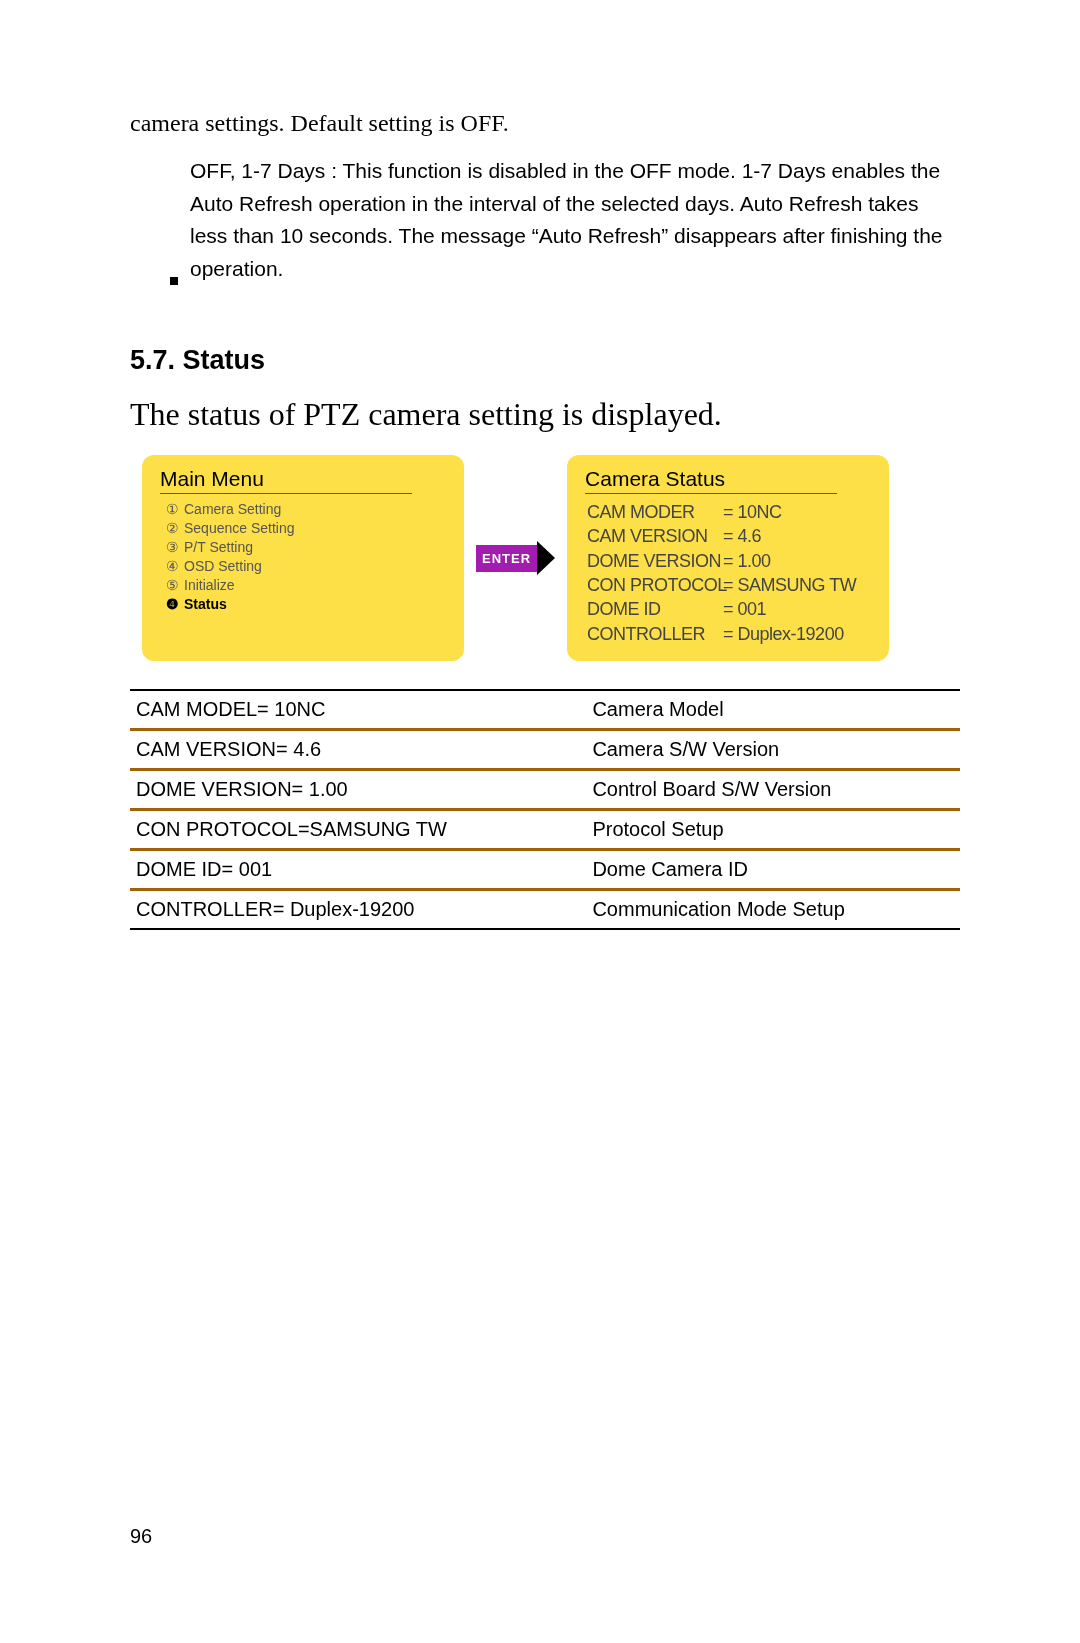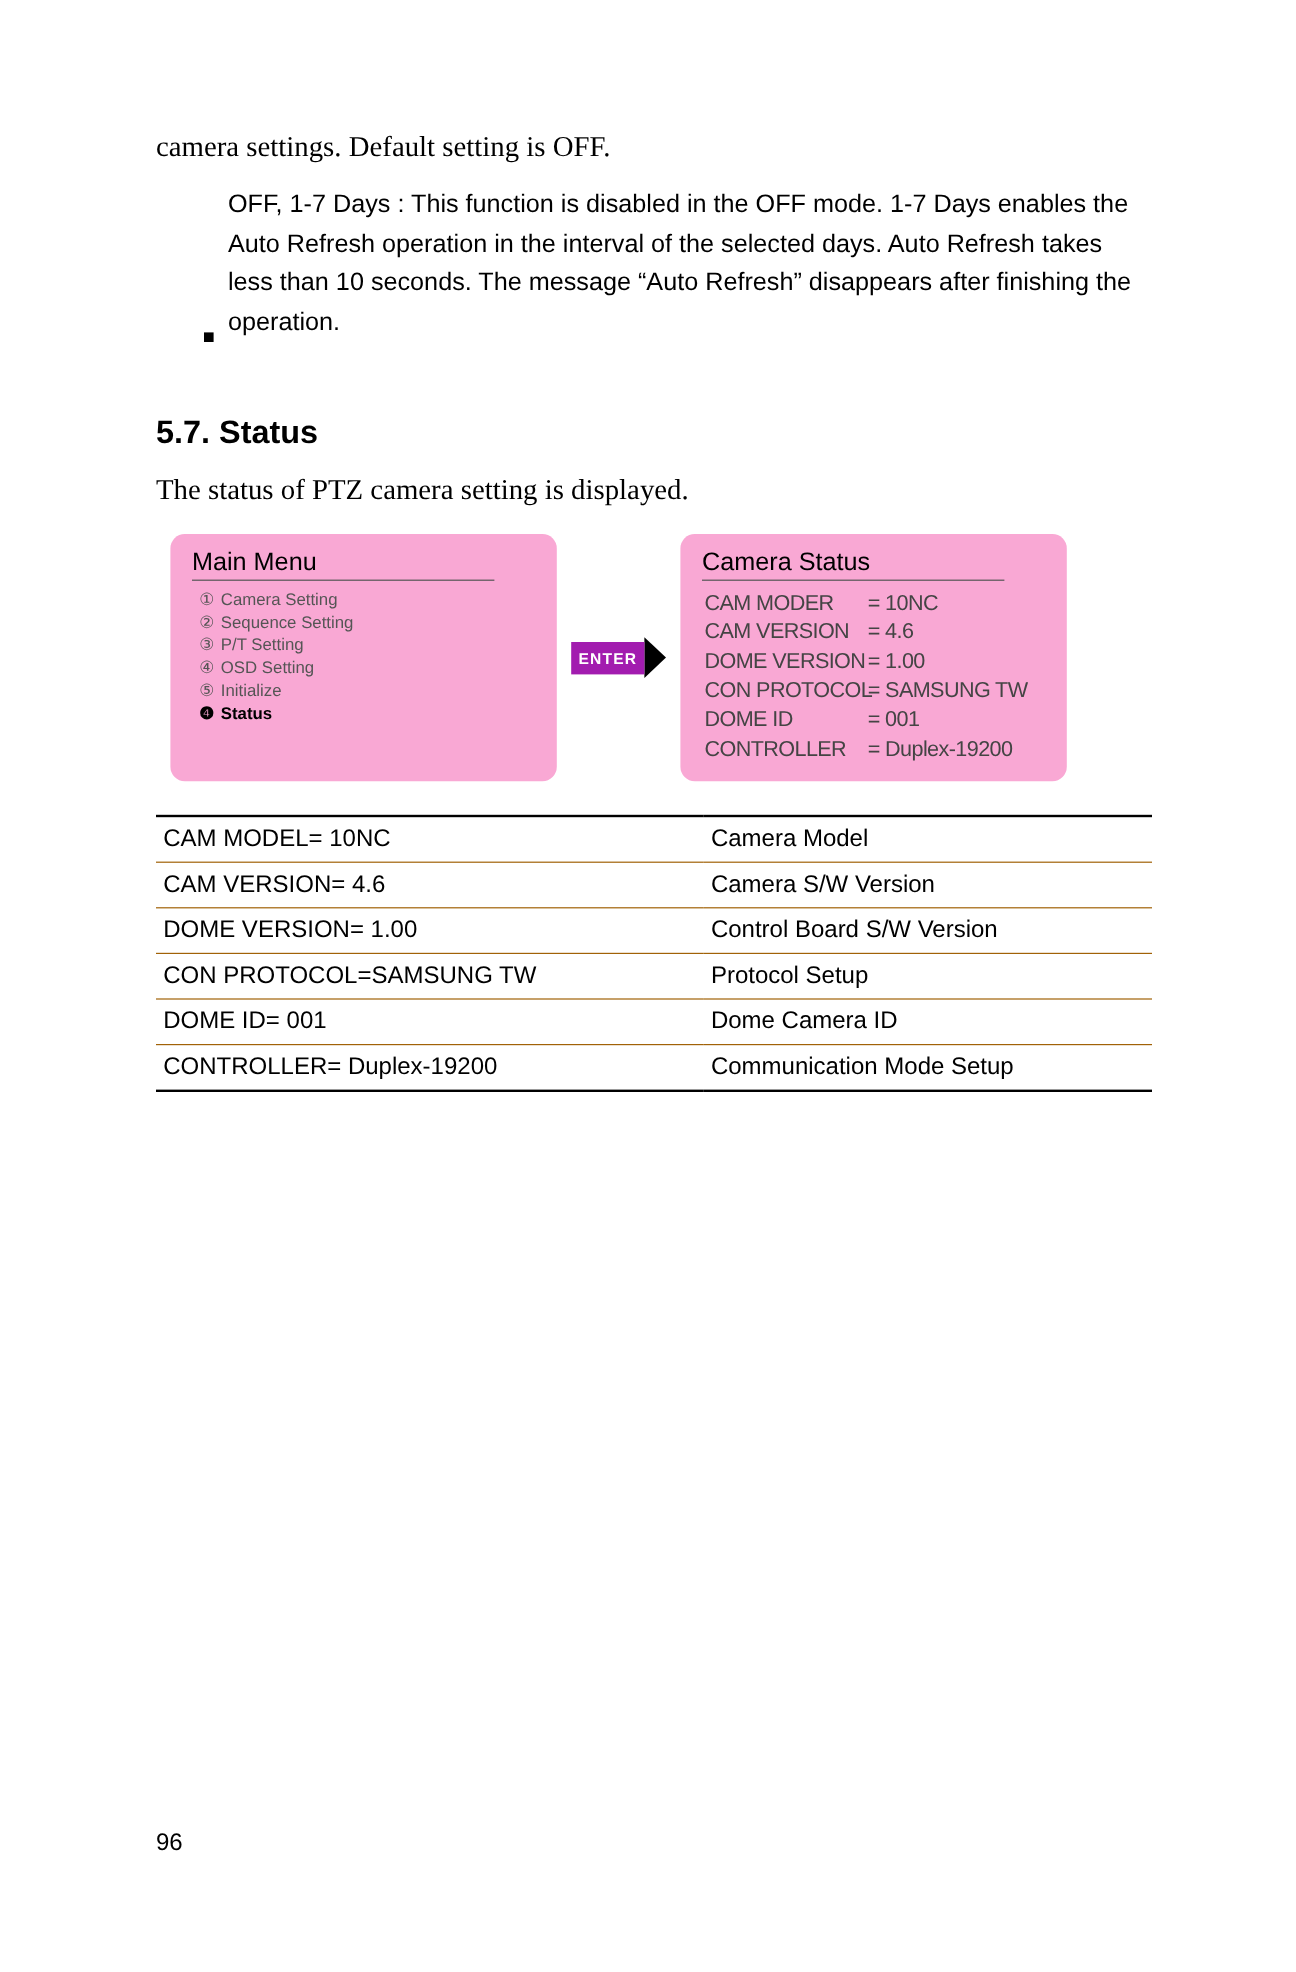--- a/index.html
+++ b/index.html
@@ -53,33 +53,33 @@
     }
     .section-heading {
       font-family: Arial, sans-serif;
       font-size: 27px;
       font-weight: bold;
       color: #000;
       margin-bottom: 20px;
     }
     .intro-text {
       font-family: "Times New Roman", serif;
-      font-size: 24px;
+      font-size: 32px;
       color: #000;
       margin-bottom: 22px;
     }
     .panels-row {
       display: flex;
       align-items: center;
       gap: 12px;
       margin-bottom: 28px;
       margin-left: 12px;
     }
     .panel {
-      background: #f9a8d4;
+      background: #fde047;
       border-radius: 12px;
       padding: 12px 18px 22px 18px;
       width: 322px;
       height: 206px;
     }
     .panel-title {
       font-family: Arial, sans-serif;
       font-size: 21px;
       color: #000;
       border-bottom: 1px solid #555;
@@ -132,21 +132,21 @@
     .status-table {
       width: 100%;
       border-collapse: collapse;
       font-family: Arial, sans-serif;
       font-size: 20px;
       color: #000;
       margin-bottom: 40px;
     }
     .status-table td {
       border-top: 1px solid #000;
-      border-bottom: 1px solid #a16207;
+      border-bottom: 3px solid #a16207;
       padding: 7px 6px;
     }
     .status-table tr:first-child td {
       border-top: 2px solid #000;
     }
     .status-table tr:last-child td {
       border-bottom: 2px solid #000;
     }
     .page-number {
       position: absolute;

